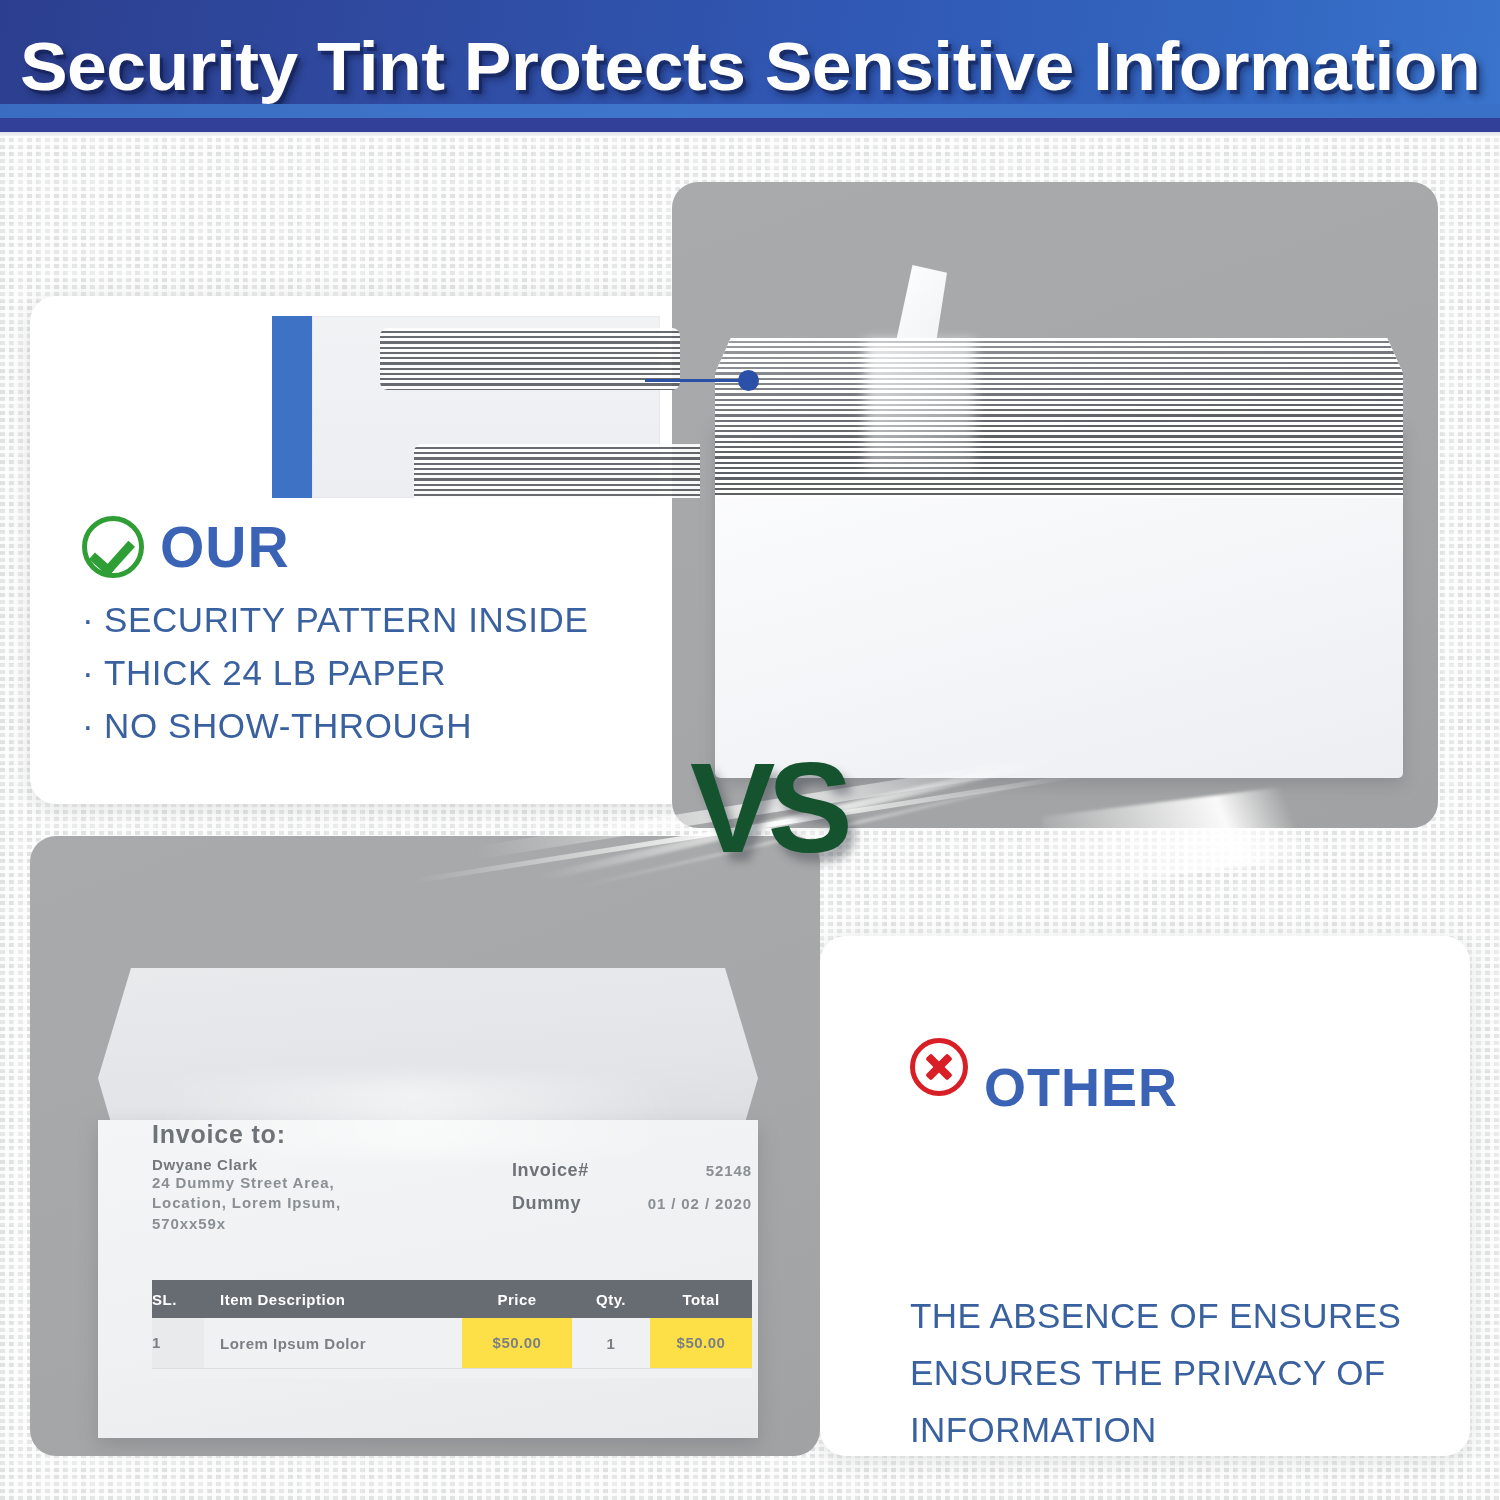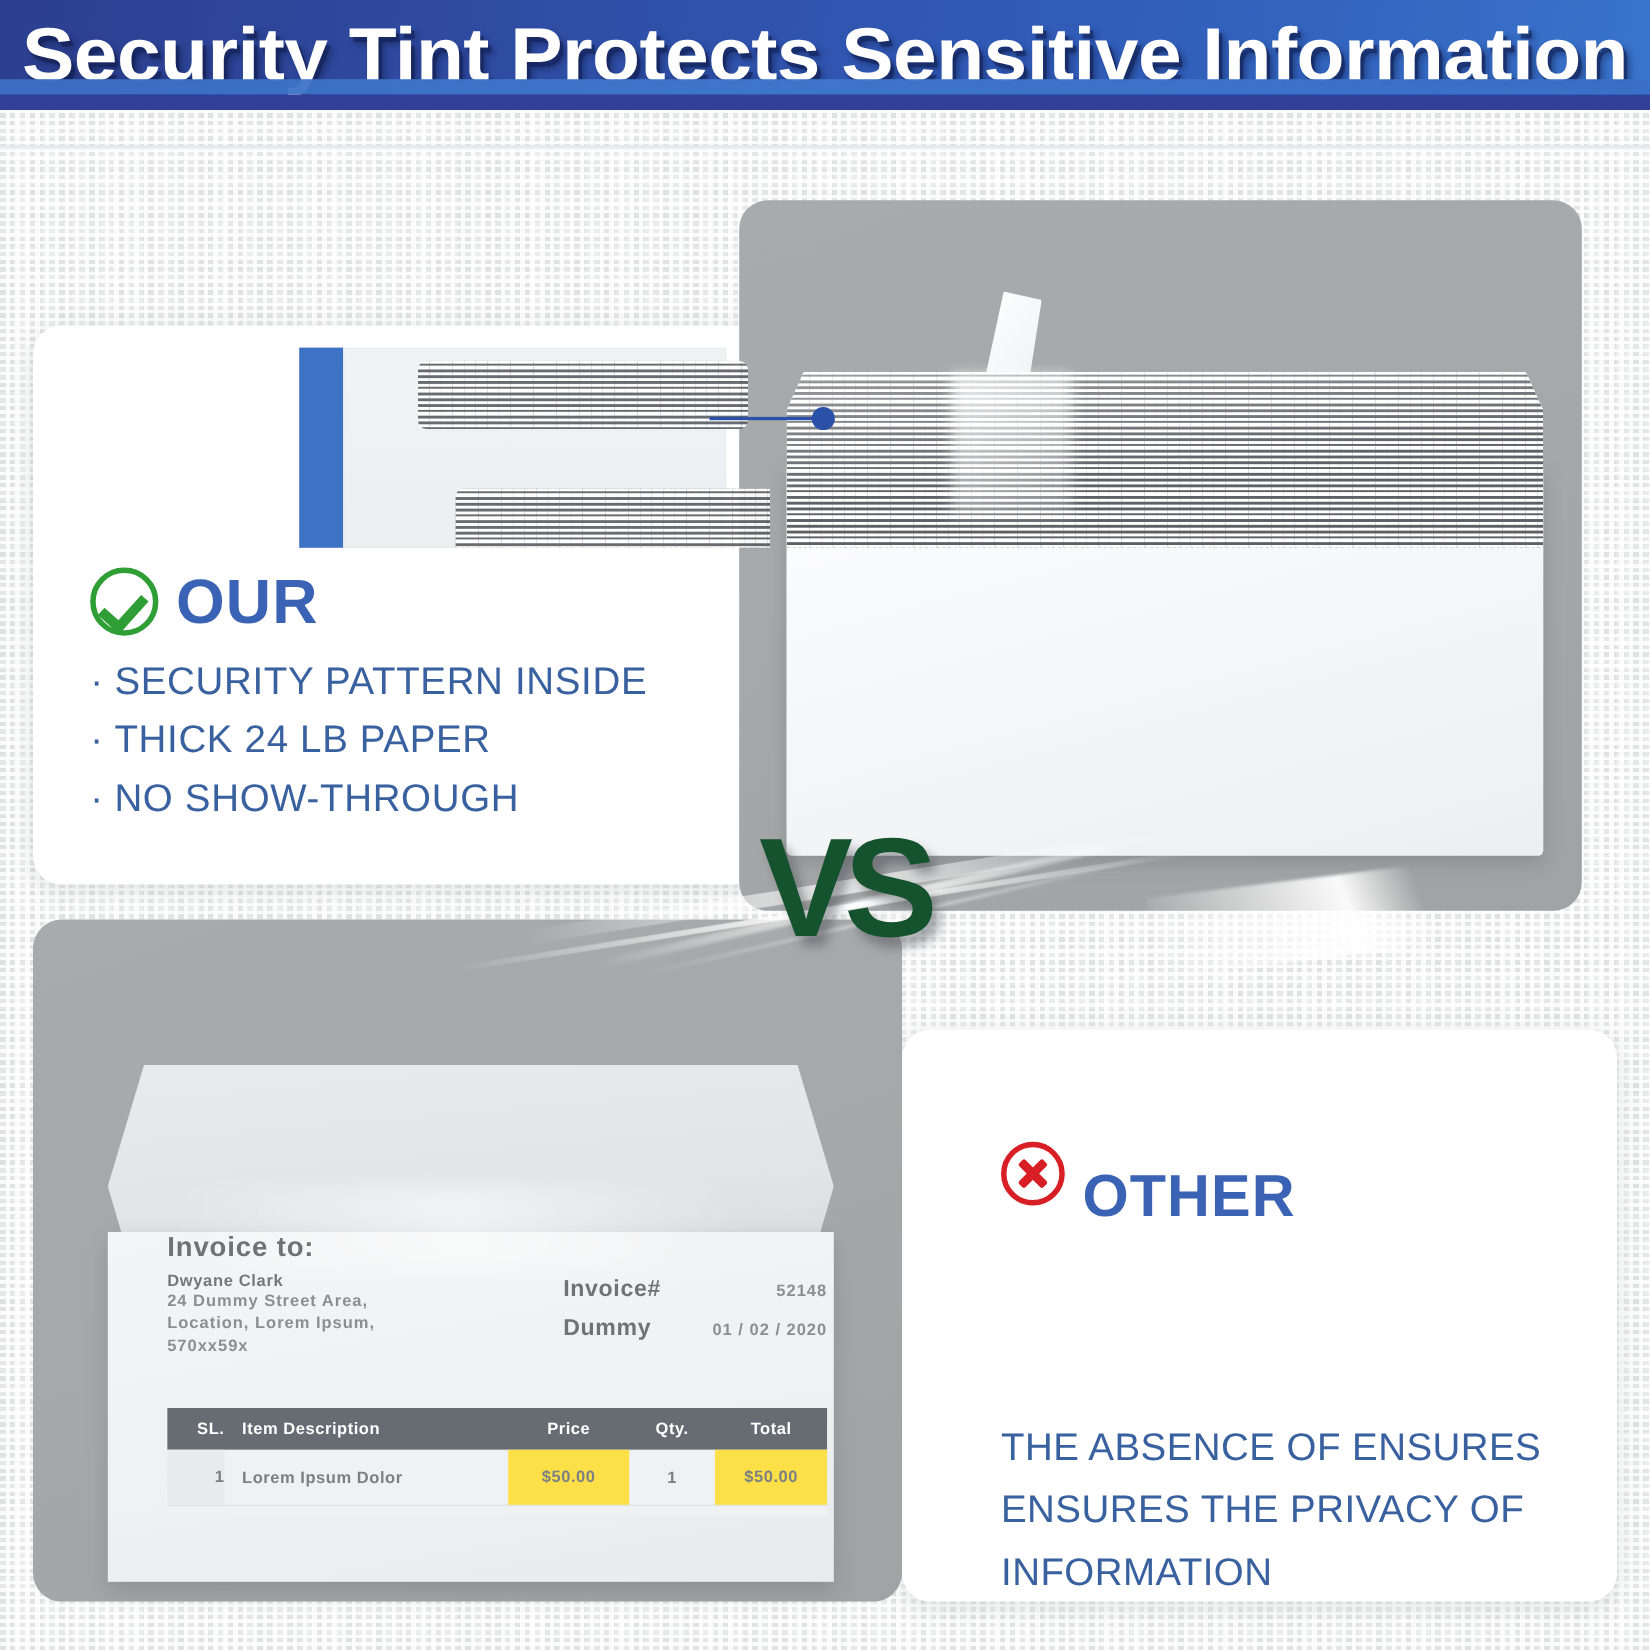--- a/index.html
+++ b/index.html
@@ -18,21 +18,21 @@
     background-image:
       repeating-linear-gradient(0deg,   rgba(255,255,255,0) 0 4px, rgba(255,255,255,.85) 4px 7px),
       repeating-linear-gradient(90deg,  rgba(255,255,255,0) 0 5px, rgba(255,255,255,.85) 5px 9px),
       repeating-linear-gradient(0deg,   rgba(0,0,0,.022) 0 11px, rgba(0,0,0,0) 11px 22px),
       repeating-linear-gradient(90deg,  rgba(0,0,0,.022) 0 13px, rgba(0,0,0,0) 13px 26px);
     z-index:0;
   }
 
   
   #banner {
-    position:absolute; left:0; top:0; width:1500px; height:100px;
+    position:absolute; left:0; top:0; width:1500px; height:132px;
     background:linear-gradient(100deg,#2c3f8f 0%, #2f4aa0 26%, #3059b5 58%, #3366c0 82%, #3a74cc 100%);
     z-index:10;
     overflow:hidden;
   }
   #banner-title {
     position:absolute; left:50%; top:50%;
     transform:translate(-50%,-50%);
     white-space:nowrap;
     font-family:"Liberation Sans Narrow","Liberation Sans", sans-serif;
     font-weight:bold;
@@ -189,34 +189,34 @@
   #invoice {
     position:absolute; left:152px; top:1120px; width:600px; height:258px;
     z-index:8; overflow:hidden;
     color:#7b8084;
   }
   #inv-title { font-size:25px; font-weight:bold; color:#6e7377; letter-spacing:.8px; }
   #inv-name  { font-size:15px; font-weight:bold; color:#73787c; letter-spacing:.6px; margin-top:7px; }
   .inv-addr  { font-size:15px; color:#8a8f93; letter-spacing:.9px; line-height:1.35; font-weight:bold; }
   #inv-meta  { position:absolute; left:360px; top:40px; width:240px; }
   .inv-row   { display:flex; justify-content:space-between; align-items:baseline; margin-bottom:12px; }
-  .inv-key   { font-size:21px; font-weight:bold; color:#6e7377; letter-spacing:.6px; }
+  .inv-key   { font-size:18px; font-weight:bold; color:#6e7377; letter-spacing:.6px; }
   .inv-val   { font-size:15px; font-weight:bold; color:#8a8f93; letter-spacing:.9px; }
 
   #inv-table { position:absolute; left:0; top:160px; width:600px; }
   #inv-thead {
     display:flex; background:#676c73; color:#fff;
     font-size:15px; font-weight:bold; letter-spacing:.5px; height:38px; align-items:center;
   }
   #inv-trow  {
     display:flex; background:#f0f1f2; color:#7c8084;
     font-size:15px; font-weight:bold; letter-spacing:.5px; height:50px; align-items:center;
   }
   #inv-trow2 { height:20px; background:#f0f1f2; border-top:1px solid #dddfe1; }
-  .c-sl   { width:52px;  text-align:right; }
+  .c-sl   { width:52px;  text-align:left; }
   .c-desc { width:258px; padding-left:16px; }
   .c-price{ width:110px; text-align:center; }
   .c-qty  { width:78px;  text-align:center; }
   .c-tot  { width:102px; text-align:center; }
   #inv-trow .c-price, #inv-trow .c-tot { background:#fde047; height:50px; line-height:50px; }
   #inv-trow .c-sl { background:#e9eaec; height:50px; line-height:50px; }
 
   
   #vs-wrap { position:absolute; left:560px; top:700px; width:420px; height:230px; z-index:20; pointer-events:none; }
   #vs-rays {

